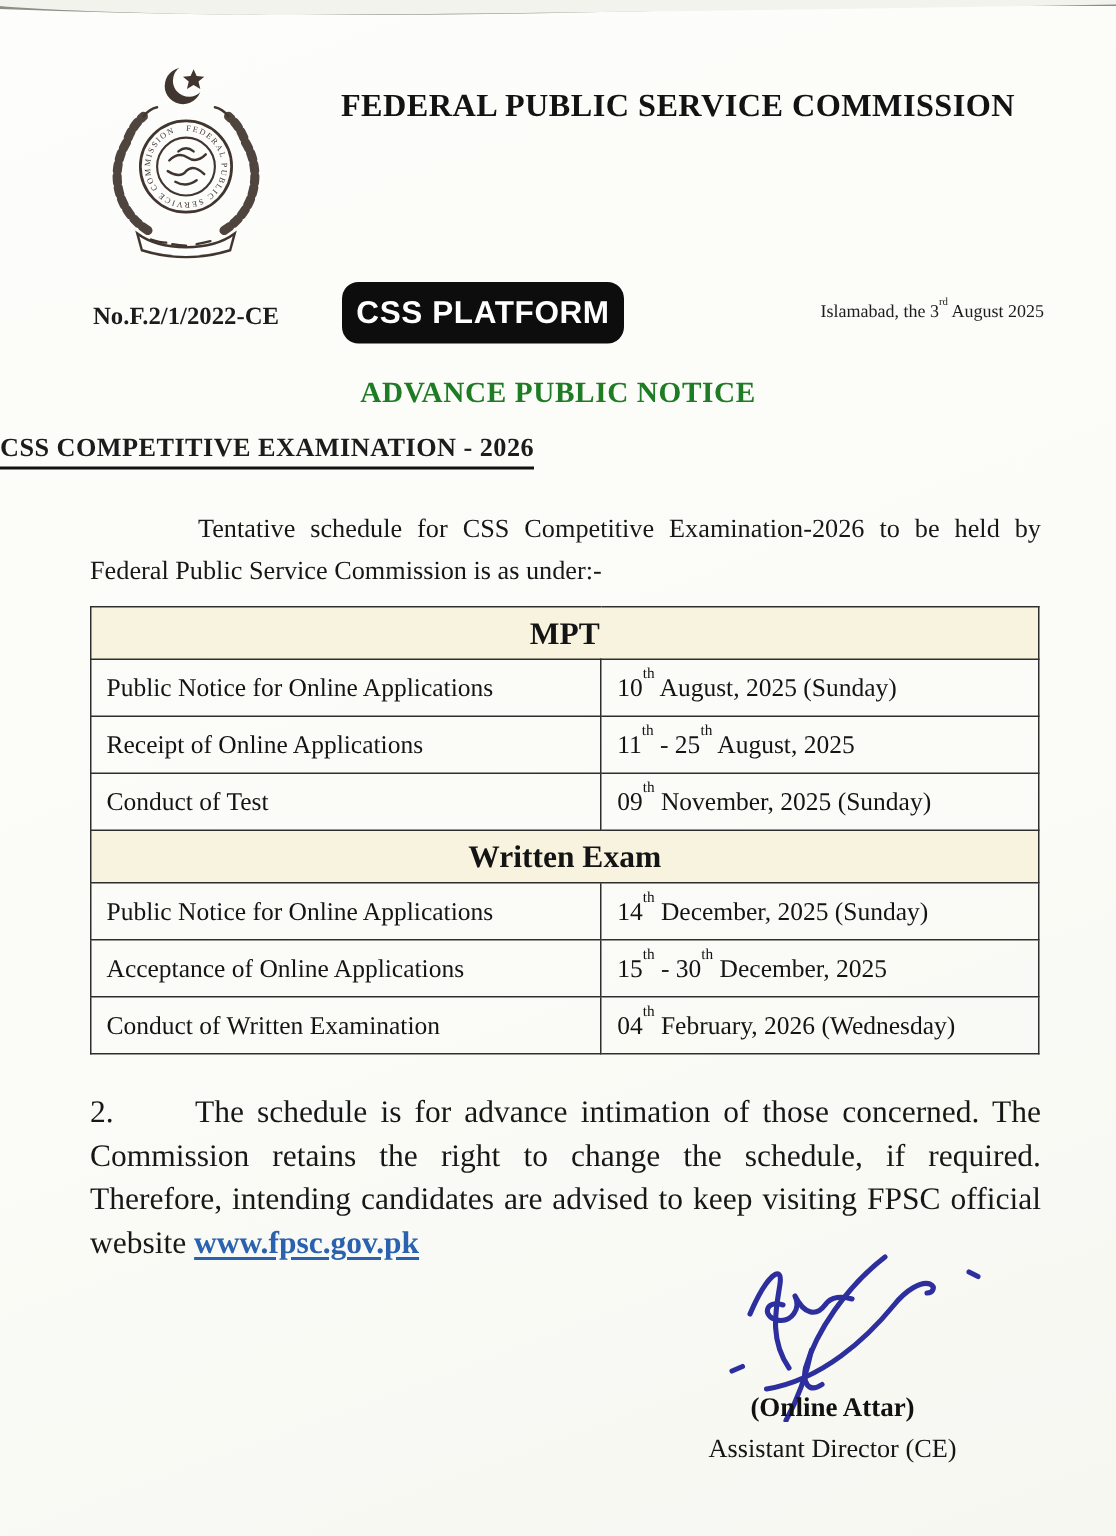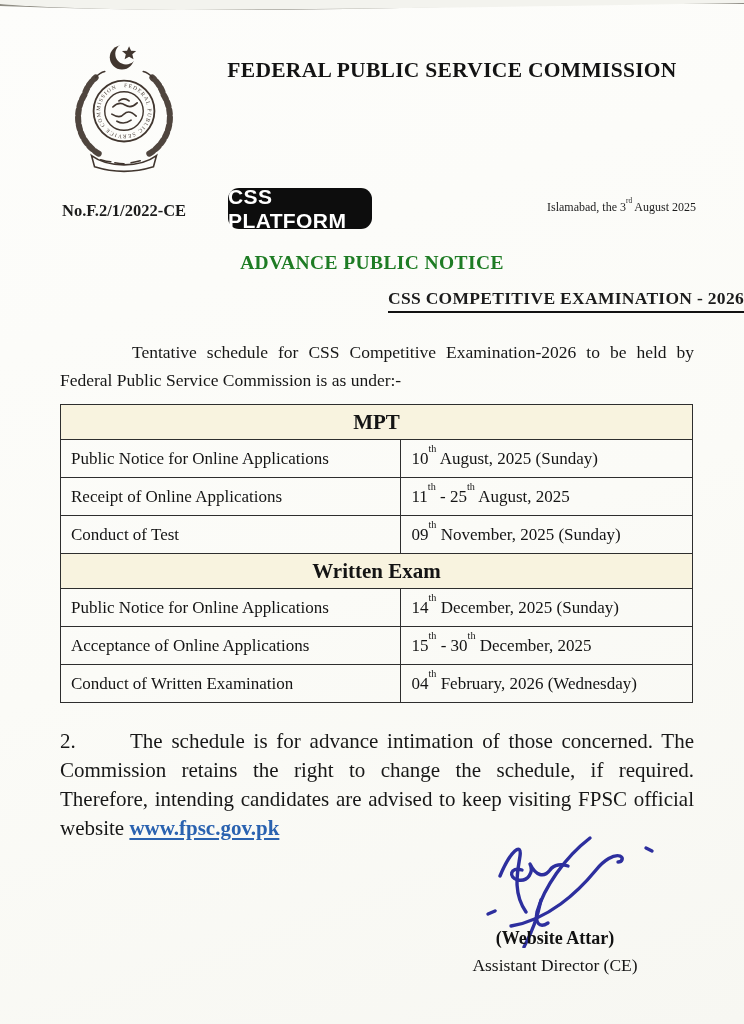--- a/index.html
+++ b/index.html
@@ -17,30 +17,30 @@
   .head-block { position:absolute; left:196px; top:58px; width:512px; text-align:center; }
   .org-name { font-size:21.5px; font-weight:bold; letter-spacing:0.3px; color:#131313; }
   .addr { font-weight:bold; font-size:16.5px; line-height:23px; margin-top:16px; color:#1b1b1b; }
   .addr .line { display:block; }
   .email-link { color:#3877b5; text-decoration:none; font-weight:bold; }
   .site-link  { color:#2a62b0; text-decoration:underline; font-weight:bold; }
 
   
   .ref-no { position:absolute; left:62px; top:201px; font-size:16.5px; font-weight:600;
             text-underline-offset:3px; }
-  .badge { position:absolute; left:228px; top:188px; width:144px; height:41px;
+  .badge { position:absolute; left:228px; top:188px; width:188px; height:41px;
            background:#0d0d0d; border-radius:11px; display:flex; align-items:center; justify-content:center;
            font-family:"Liberation Sans","DejaVu Sans",sans-serif; font-weight:800;
            font-size:21px; color:#ffffff; letter-spacing:0.4px; }
   .place-date { position:absolute; right:48px; top:200px; font-size:12px; }
 
   
   .notice-title { position:absolute; left:0; top:252px; width:744px; text-align:center;
                   color:#1e7c24; font-weight:bold; font-size:19.5px; letter-spacing:0.4px; }
-  .exam-title-wrap { position:absolute; left:0; top:288px; width:744px; text-align:right; }
+  .exam-title-wrap { position:absolute; left:0; top:288px; width:744px; text-align:left; }
   .exam-title { display:inline-block; font-weight:bold; font-size:17.5px; letter-spacing:0.3px;
                 border-bottom:2.5px solid #121212; padding-bottom:2px; }
 
   
   .para1 { position:absolute; left:60px; top:338px; width:634px; font-size:17.5px;
            line-height:28px; text-align:justify; text-indent:72px; color:#171717; }
 
   .para2 { position:absolute; left:60px; top:712px; width:634px; font-size:21px;
            line-height:29px; text-align:justify; color:#171717;margin-top:15px; }
   .clause-num { display:inline-block; width:70px; }
@@ -173,16 +173,16 @@
     <g stroke="#2d2f9e" stroke-width="3.4" fill="none" stroke-linecap="round" stroke-linejoin="round">
       <path d="M22 46 C33 20 44 12 42 26 C40 40 34 62 48 82"></path>
       <path d="M44 40 C32 36 30 48 40 50 C50 52 56 42 52 34 C58 46 66 48 72 40 C76 34 84 34 90 36"></path>
       <path d="M112 8 C86 28 66 58 59 82 C57 92 61 99 70 93"></path>
       <path d="M63 70 C59 90 52 106 46 117"></path>
       <path d="M33 96 C70 90 100 62 118 40 C126 30 136 24 142 26 C146 28 144 32 140 32"></path>
       <path d="M10 84 l7 -3"></path>
       <path d="M168 18 l6 3"></path>
     </g>
   </svg>
-  <div class="sig-name">(Website Attar)</div>
+  <div class="sig-name">(Online Attar)</div>
   <div class="sig-title">Assistant Director (CE)</div>
 
 </div>
 
 </body></html>

